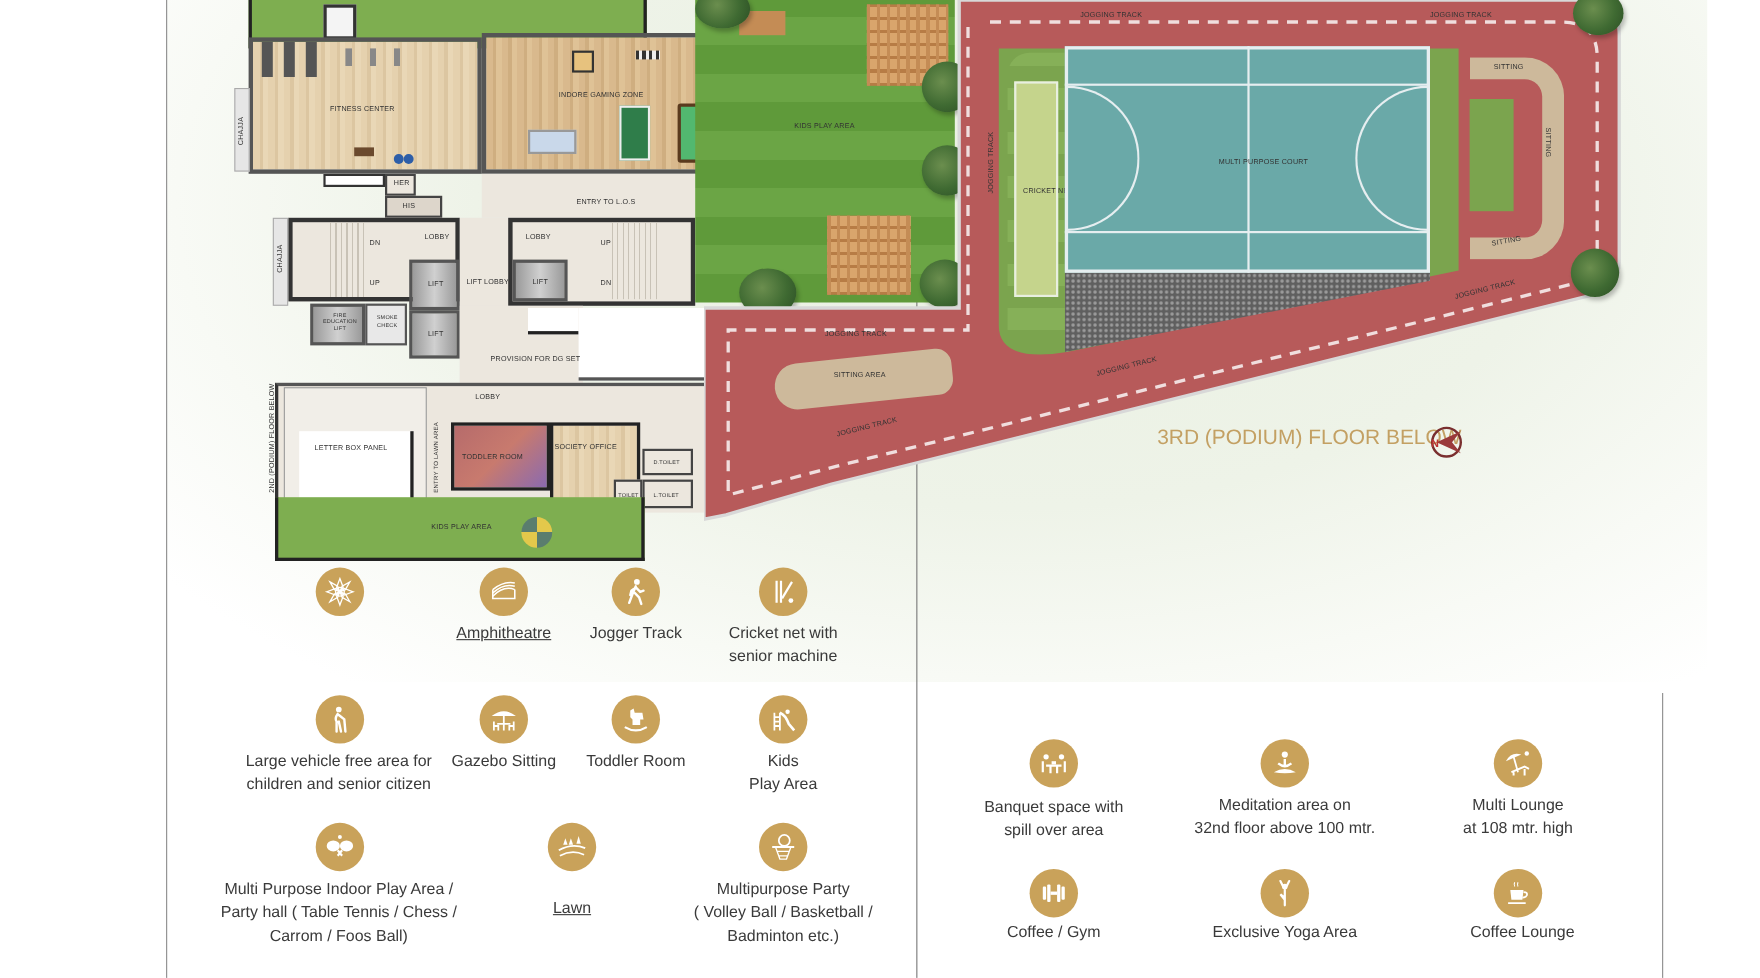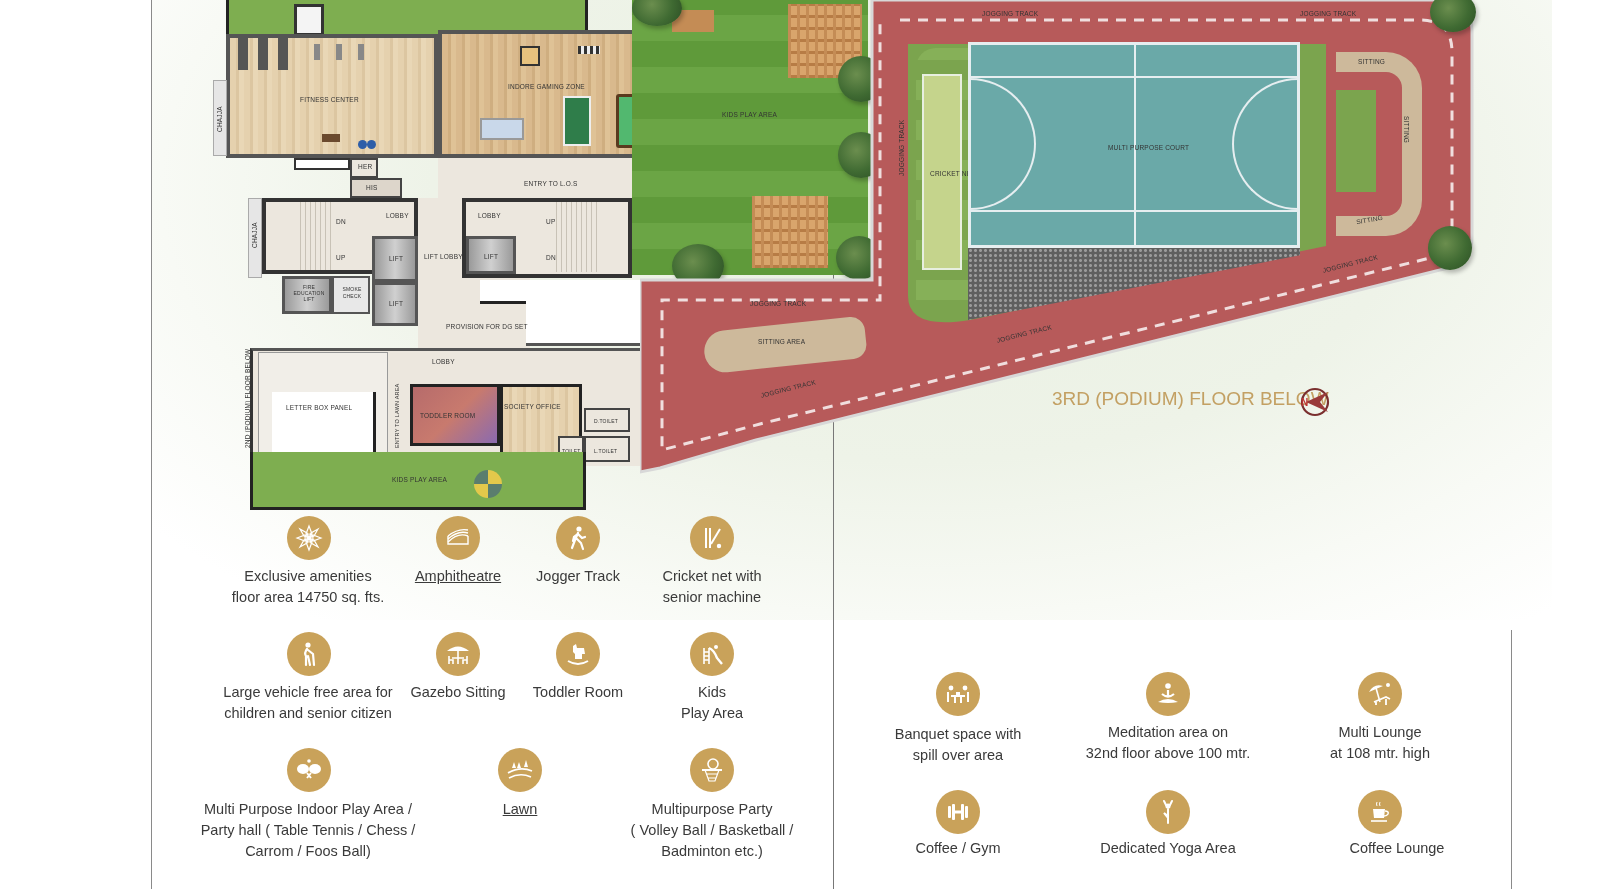--- a/index.html
+++ b/index.html
@@ -202,24 +202,20 @@
           <path d="M14 26 L17 18 L14 14 L11 18 Z"></path>
           <path d="M2 14 L10 11 L14 14 L10 17 Z"></path>
           <path d="M26 14 L18 11 L14 14 L18 17 Z"></path>
           <path d="M5 5 L12 9 L14 14 L9 12 Z"></path>
           <path d="M23 23 L16 19 L14 14 L19 16 Z"></path>
           <path d="M23 5 L19 12 L14 14 L16 9 Z"></path>
           <path d="M5 23 L9 16 L14 14 L12 19 Z"></path>
         </g>
       </svg>
   </div>
-  <div class="feat-label" style="left:308px;top:566px;">
-      <div>Exclusive amenities</div>
-      <div>floor area 14750 sq. fts.</div>
-    </div>
 
   <div class="gold-icon" style="left:436px;top:516px;">
     <svg viewBox="0 0 28 28">
         <g fill="none" stroke="#fff" stroke-width="1.4">
           <path d="M4 18 Q14 8 24 12"></path>
           <path d="M4 15 Q14 6 24 9"></path>
           <path d="M4 12 Q14 4 24 6"></path>
           <path d="M4 12 L4 20 L24 20 L24 12"></path>
         </g>
       </svg>
@@ -319,21 +315,21 @@
           <path d="M6 12 L8 6 L10 12 Z"></path>
           <path d="M11 12 L13 6 L15 12 Z"></path>
           <path d="M18 11 L20 4 L22 11 Z"></path>
         </g>
         <g stroke="#fff" stroke-width="1.6" fill="none">
           <path d="M2 17 Q14 10 26 15"></path>
           <path d="M3 22 Q14 16 25 21"></path>
         </g>
       </svg>
   </div>
-  <div class="feat-label" style="left:520px;top:799px;text-decoration:underline;">
+  <div class="feat-label" style="left:520px;top:816px;text-decoration:underline;">
       <div>Lawn</div>
     </div>
 
   <div class="gold-icon" style="left:690px;top:748px;">
     <svg viewBox="0 0 28 28">
         <circle cx="15" cy="8" r="5" fill="none" stroke="#fff" stroke-width="1.6"></circle>
         <path d="M4 14 L24 14" stroke="#fff" stroke-width="2"></path>
         <path d="M7 14 L11 25 L17 25 L21 14 M9 18 L19 18 M10 22 L18 22" stroke="#fff" stroke-width="1.2" fill="none"></path>
       </svg>
   </div>
@@ -399,27 +395,27 @@
       <div>Coffee / Gym</div>
     </div>
 
   <div class="gold-icon" style="left:312px;top:790px;">
     <svg viewBox="0 0 28 28">
         <circle cx="14" cy="8" r="2.6" fill="#fff"></circle>
         <path d="M10 3 L12 7 M18 3 L16 7 M14 11 L14 25 M14 18 L10 15 L14 20" stroke="#fff" stroke-width="2" fill="none" stroke-linecap="round"></path>
       </svg>
   </div>
   <div class="feat-label" style="left:334px;top:838px;">
-      <div>Dedicated Yoga Area</div>
+      <div>Exclusive Yoga Area</div>
     </div>
 
   <div class="gold-icon" style="left:524px;top:790px;">
     <svg viewBox="0 0 28 28">
         <path d="M7 11 L19 11 L18 20 L8 20 Z" fill="#fff"></path>
         <path d="M19 13 Q23 13 22 16 Q21 18 18 18" stroke="#fff" stroke-width="1.6" fill="none"></path>
         <path d="M5 23 L21 23" stroke="#fff" stroke-width="1.6"></path>
         <path d="M11 4 Q10 6 11 8 M14 4 Q13 6 14 8" stroke="#fff" stroke-width="1" fill="none"></path>
       </svg>
   </div>
-  <div class="feat-label" style="left:563px;top:838px;">
+  <div class="feat-label" style="left:550px;top:838px;">
       <div>Coffee Lounge</div>
     </div>
 </div>
 
 </body></html>

